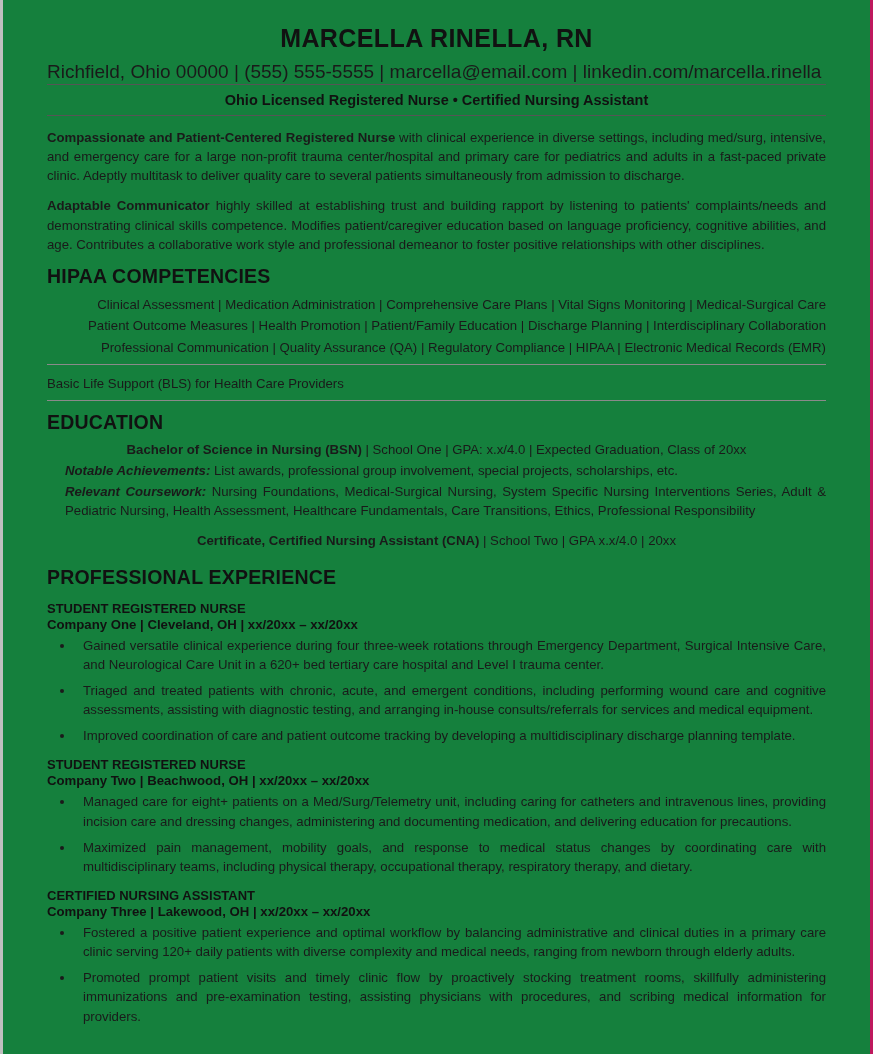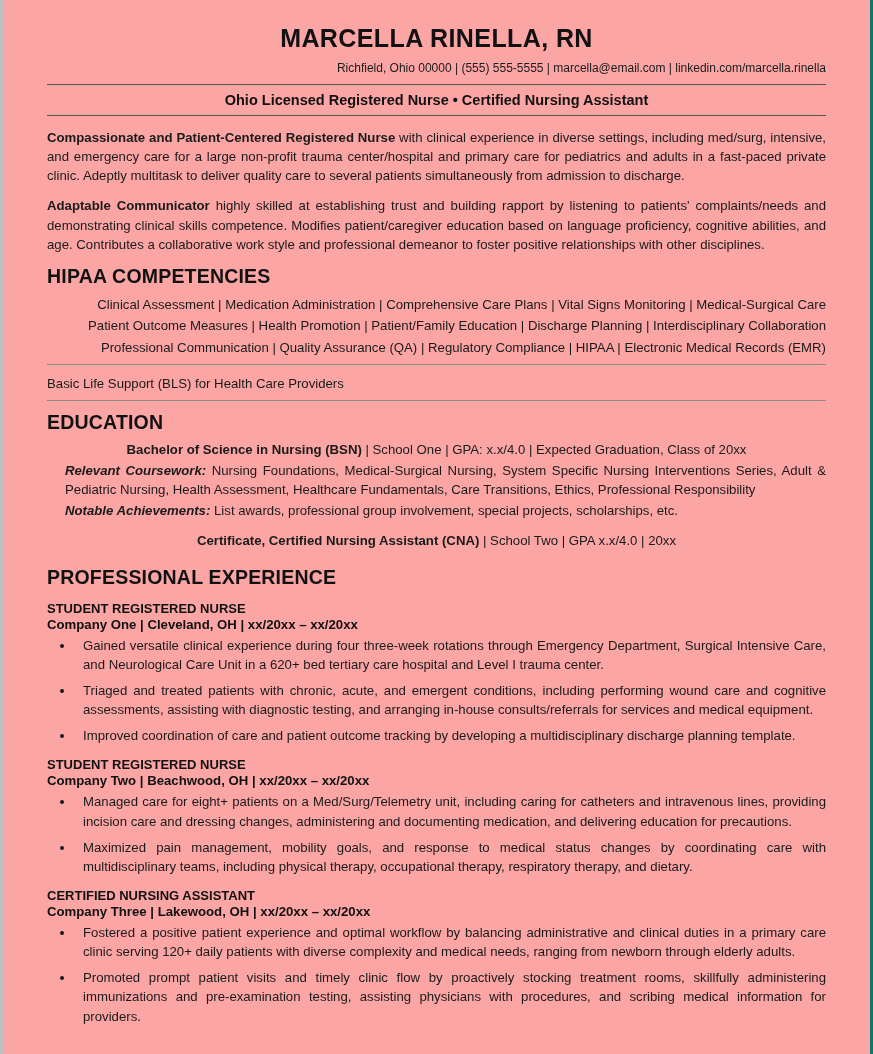--- a/index.html
+++ b/index.html
@@ -6,43 +6,43 @@
     margin: 0;
     padding: 0;
     background: #d8d8d8;
   }
   body {
     font-family: "Liberation Sans", sans-serif;
   }
   .page {
     width: 873px;
     height: 1054px;
-    background: #fca5a5;
+    background: #15803d;
     box-sizing: border-box;
     position: relative;
     overflow: hidden;
     border-left: 3px solid #bfbfbf;
-    border-right: 3px solid #0f766e;
+    border-right: 3px solid #be185d;
   }
   .inner {
     padding: 18px 44px 0 44px;
   }
   .name {
     text-align: center;
     font-size: 25px;
     font-weight: bold;
     letter-spacing: 0.4px;
     color: #111;
     margin: 6px 0 8px 0;
   }
   .contact {
-    text-align: right;
-    font-size: 12px;
+    text-align: left;
+    font-size: 19px;
     color: #1a1a1a;
-    margin-bottom: 9px;
+    margin-bottom: 1px;
   }
   .rule {
     border-top: 1px solid #555;
     margin: 0;
   }
   .rule-thin {
     border-top: 1px solid #8a8a8a;
     margin: 0;
   }
   .headline {
@@ -147,22 +147,22 @@
     <div class="comp-line">Clinical Assessment | Medication Administration | Comprehensive Care Plans | Vital Signs Monitoring | Medical-Surgical Care</div>
     <div class="comp-line">Patient Outcome Measures | Health Promotion | Patient/Family Education | Discharge Planning | Interdisciplinary Collaboration</div>
     <div class="comp-line">Professional Communication | Quality Assurance (QA) | Regulatory Compliance | HIPAA | Electronic Medical Records (EMR)</div>
     <div class="section-spacer"></div>
     <div class="rule-thin"></div>
     <div class="bls">Basic Life Support (BLS) for Health Care Providers</div>
     <div class="rule-thin"></div>
 
     <h2 class="section">EDUCATION</h2>
     <div class="edu-line"><b>Bachelor of Science in Nursing (BSN)</b><span> | School One | GPA: x.x/4.0 | Expected Graduation, Class of 20xx</span></div>
+    <div class="edu-line indent"><i>Notable Achievements:</i><span> List awards, professional group involvement, special projects, scholarships, etc.</span></div>
     <div class="edu-line indent"><i>Relevant Coursework:</i><span> Nursing Foundations, Medical-Surgical Nursing, System Specific Nursing Interventions Series, Adult &amp; Pediatric Nursing, Health Assessment, Healthcare Fundamentals, Care Transitions, Ethics, Professional Responsibility</span></div>
-    <div class="edu-line indent"><i>Notable Achievements:</i><span> List awards, professional group involvement, special projects, scholarships, etc.</span></div>
     <div class="edu-line" style="margin-top:10px;"><b>Certificate, Certified Nursing Assistant (CNA)</b><span> | School Two | GPA x.x/4.0 | 20xx</span></div>
 
     <h2 class="section" style="margin-top:16px;">PROFESSIONAL EXPERIENCE</h2>
 
     <div>
       <div class="job-title">STUDENT REGISTERED NURSE</div>
       <div class="job-company"><span>Company One</span><span> | Cleveland, OH | </span><span>xx/20xx – xx/20xx</span></div>
       <ul class="bullets">
         <li>Gained versatile clinical experience during four three-week rotations through Emergency Department, Surgical Intensive Care, and Neurological Care Unit in a 620+ bed tertiary care hospital and Level I trauma center.</li>
         <li>Triaged and treated patients with chronic, acute, and emergent conditions, including performing wound care and cognitive assessments, assisting with diagnostic testing, and arranging in-house consults/referrals for services and medical equipment.</li>

